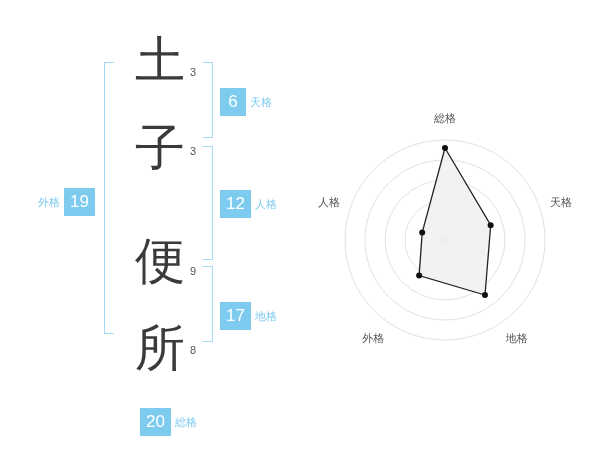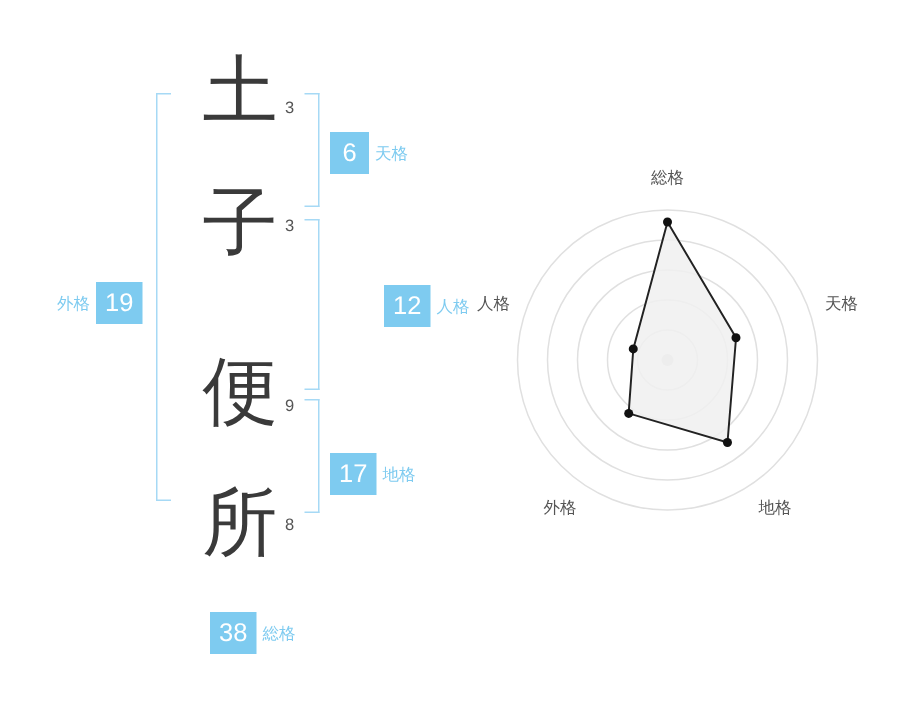--- a/index.html
+++ b/index.html
@@ -116,21 +116,21 @@
     white-space: nowrap;
   }
   .score-label-left {
     color: #7ecbf0;
     font-size: 11px;
     font-family: "DejaVu Sans", sans-serif;
     white-space: nowrap;
   }
 
   .pos-ten   { left: 220px; top: 88px; }
-  .pos-jin   { left: 220px; top: 190px; margin-left: 36px; }
+  .pos-jin   { left: 220px; top: 190px; }
   .pos-chi   { left: 220px; top: 274px; margin-top: 28px; }
   .pos-outer { left: 38px;  top: 188px; }
   .pos-total { left: 140px; top: 408px; }
 
   
   .radar-panel {
     position: absolute;
     left: 300px;
     top: 0;
     width: 300px;
@@ -180,21 +180,21 @@
       <span class="score-num">17</span>
       <span class="score-label">地格</span>
     </div>
 
     <div class="score-box pos-outer">
       <span class="score-label-left">外格</span>
       <span class="score-num">19</span>
     </div>
 
     <div class="score-box pos-total">
-      <span class="score-num">38</span>
+      <span class="score-num">20</span>
       <span class="score-label">総格</span>
     </div>
 
   </div>
 
   <div class="radar-panel">
     <svg id="radar-svg" width="300" height="470" viewBox="0 0 300 470">
         <circle cx="145" cy="240" r="100" fill="#ffffff" stroke="#e0e0e0" stroke-width="1"></circle>
         <circle cx="145" cy="240" r="80" fill="none" stroke="#e0e0e0" stroke-width="1"></circle>
         <circle cx="145" cy="240" r="60" fill="none" stroke="#e0e0e0" stroke-width="1"></circle>

